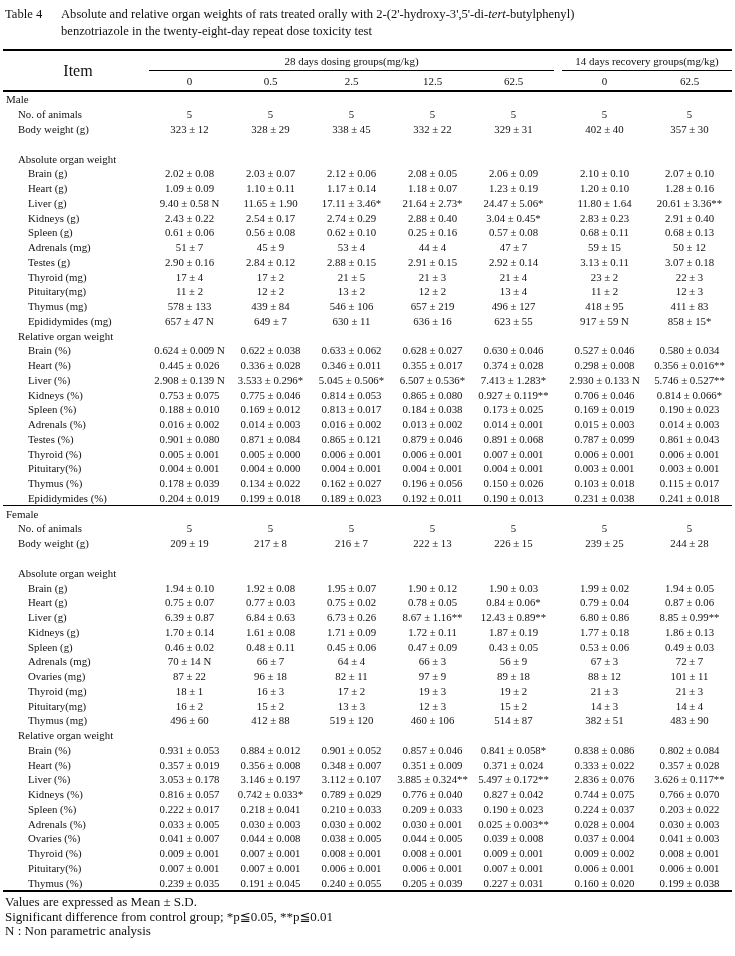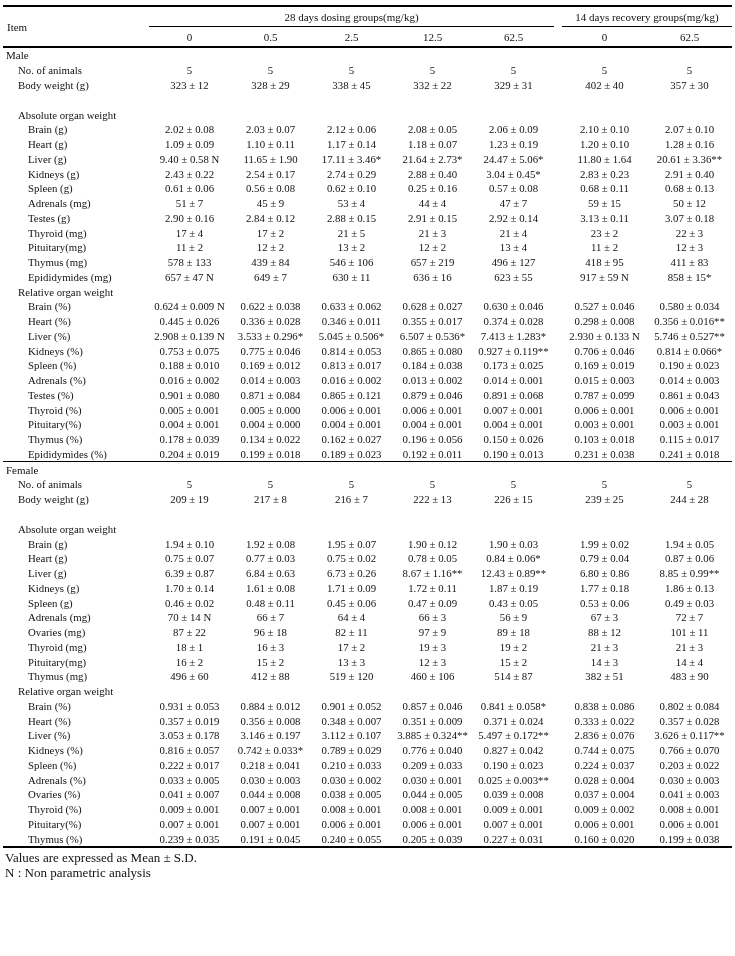--- a/index.html
+++ b/index.html
@@ -25,22 +25,22 @@
     font-size:10.8px;
     border-top:2px solid #000;
   }
   col.c-label{width:146px;}
   col.c-dose{width:81px;}
   col.c-gap{width:8px;}
   col.c-rec{width:85px;}
 
   th{font-weight:normal;padding:0;}
   .item-th{
-    text-align:left;vertical-align:middle;padding-left:4px;
-    border-bottom:2.5px solid #000;font-size:11px;
+    text-align:center;vertical-align:middle;padding-left:4px;
+    border-bottom:2.5px solid #000;font-size:16px;
   }
   .gap-th{border-bottom:2.5px solid #000;}
   .group-th{
     text-align:center;vertical-align:middle;
     border-bottom:1px solid #000;
     height:19px;font-size:11px;
   }
   .dose-th{
     text-align:center;vertical-align:middle;
     border-bottom:2.5px solid #000;
@@ -59,20 +59,27 @@
   tbody{border-bottom:2.5px solid #000;}
 
   
   .footnotes{margin:3px 0 0 2px;font-size:13px;line-height:14.6px;}
 </style>
 </head>
 <body>
 
 <div class="page">
 
+  <div class="title">
+    <div class="title-label">Table 4</div>
+    <div class="title-text">
+      <span>Absolute and relative organ weights of rats treated orally with 2-(2'-hydroxy-3',5'-di-</span><i>tert</i><span>-butylphenyl)</span>
+      <div>benzotriazole in the twenty-eight-day repeat dose toxicity test</div>
+    </div>
+  </div>
 
   <table>
     <colgroup>
       <col class="c-label">
         <col class="c-dose">
         <col class="c-dose">
         <col class="c-dose">
         <col class="c-dose">
         <col class="c-dose">
         <col class="c-gap">
@@ -657,16 +664,17 @@
           <td class="val">0.227 ± 0.031</td>
           <td class="gap"></td>
           <td class="val">0.160 ± 0.020</td>
           <td class="val">0.199 ± 0.038</td>
         </tr>
       </tbody>
   </table>
 
   <div class="footnotes">
     <div>Values are expressed as Mean ± S.D.</div>
+    <div>Significant difference from control group; *p≦0.05, **p≦0.01</div>
     <div>N : Non parametric analysis</div>
   </div>
 
 </div>
 
 </body></html>

